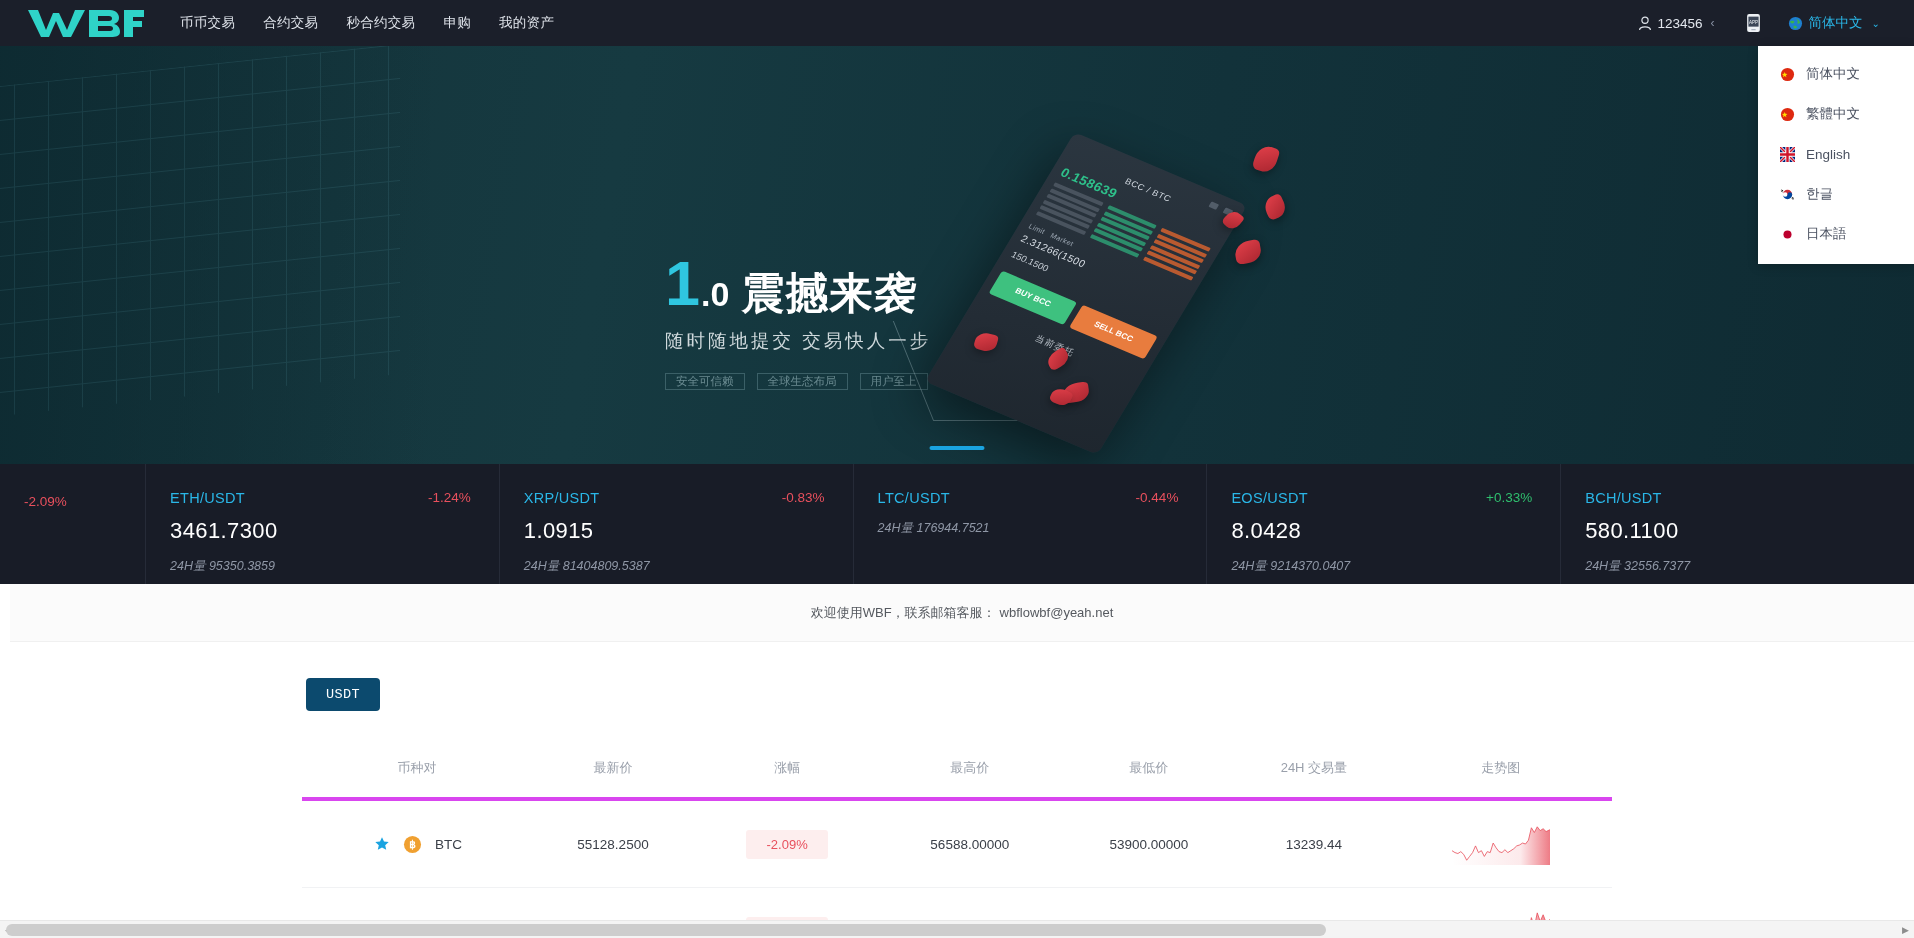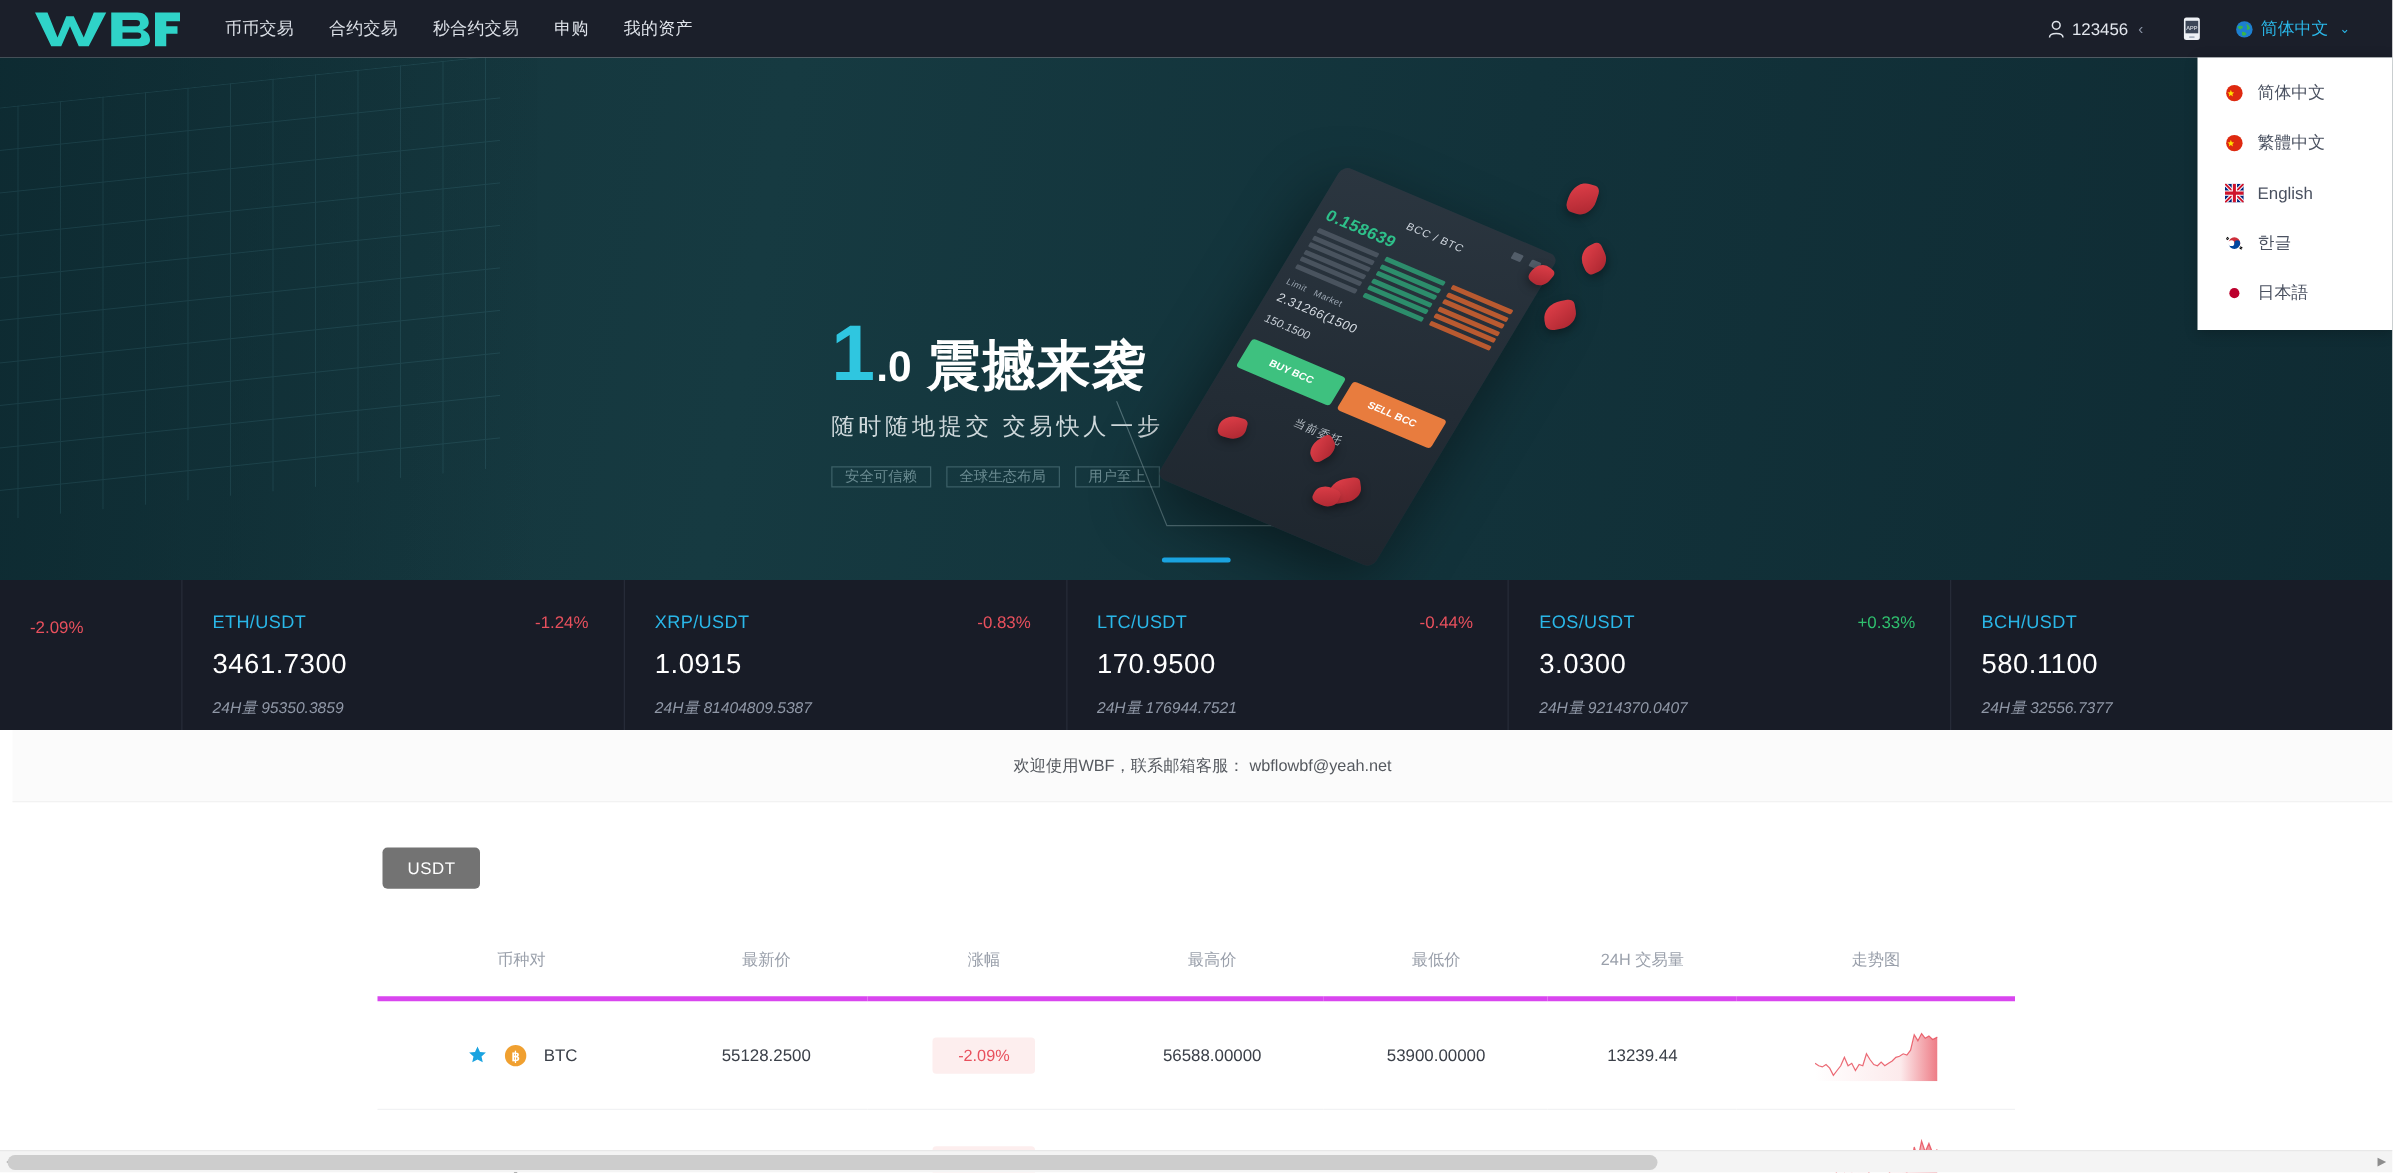--- a/index.html
+++ b/index.html
@@ -247,27 +247,28 @@
     border-bottom: 1px solid #f0f0f0;
     margin-left: 10px;
   }
 
   
   .market { background: #ffffff; padding: 36px 0 0 0; }
   .market-inner { width: 1310px; margin: 0 auto; }
   .tab-row { padding-left: 4px; }
   .tab-usdt {
     display: inline-block;
-    background: #737373;
+    background: #0c4a6e;
     color: #ffffff;
     font-size: 13.5px;
     padding: 9px 20px;
     border-radius: 4px;
     cursor: pointer;
     letter-spacing: .4px;
+    font-family: Liberation Mono, monospace;
   }
   .table-wrap { margin-top: 34px; }
   table { width: 100%; border-collapse: collapse; }
   thead th {
     font-weight: normal;
     color: #9aa0ab;
     font-size: 13px;
     padding: 14px 0 20px 0;
     text-align: center;
     border-bottom: 4px solid #d946ef;
@@ -522,27 +523,26 @@
     </div>
     <div class="tick">
       <div class="tick-pair">XRP/USDT</div>
       <div class="tick-pct down">-0.83%</div>
       <div class="tick-price">1.0915</div>
       <div class="tick-vol">24H量 81404809.5387</div>
     </div>
     <div class="tick">
       <div class="tick-pair">LTC/USDT</div>
       <div class="tick-pct down">-0.44%</div>
-      <div class="tick-price">170.9500</div>
       <div class="tick-vol">24H量 176944.7521</div>
     </div>
     <div class="tick">
       <div class="tick-pair">EOS/USDT</div>
       <div class="tick-pct up">+0.33%</div>
-      <div class="tick-price">3.0300</div>
+      <div class="tick-price">8.0428</div>
       <div class="tick-vol">24H量 9214370.0407</div>
     </div>
     <div class="tick">
       <div class="tick-pair">BCH/USDT</div>
       <div class="tick-price">580.1100</div>
       <div class="tick-vol">24H量 32556.7377</div>
     </div>
   </div>
 
   <div class="notice">

